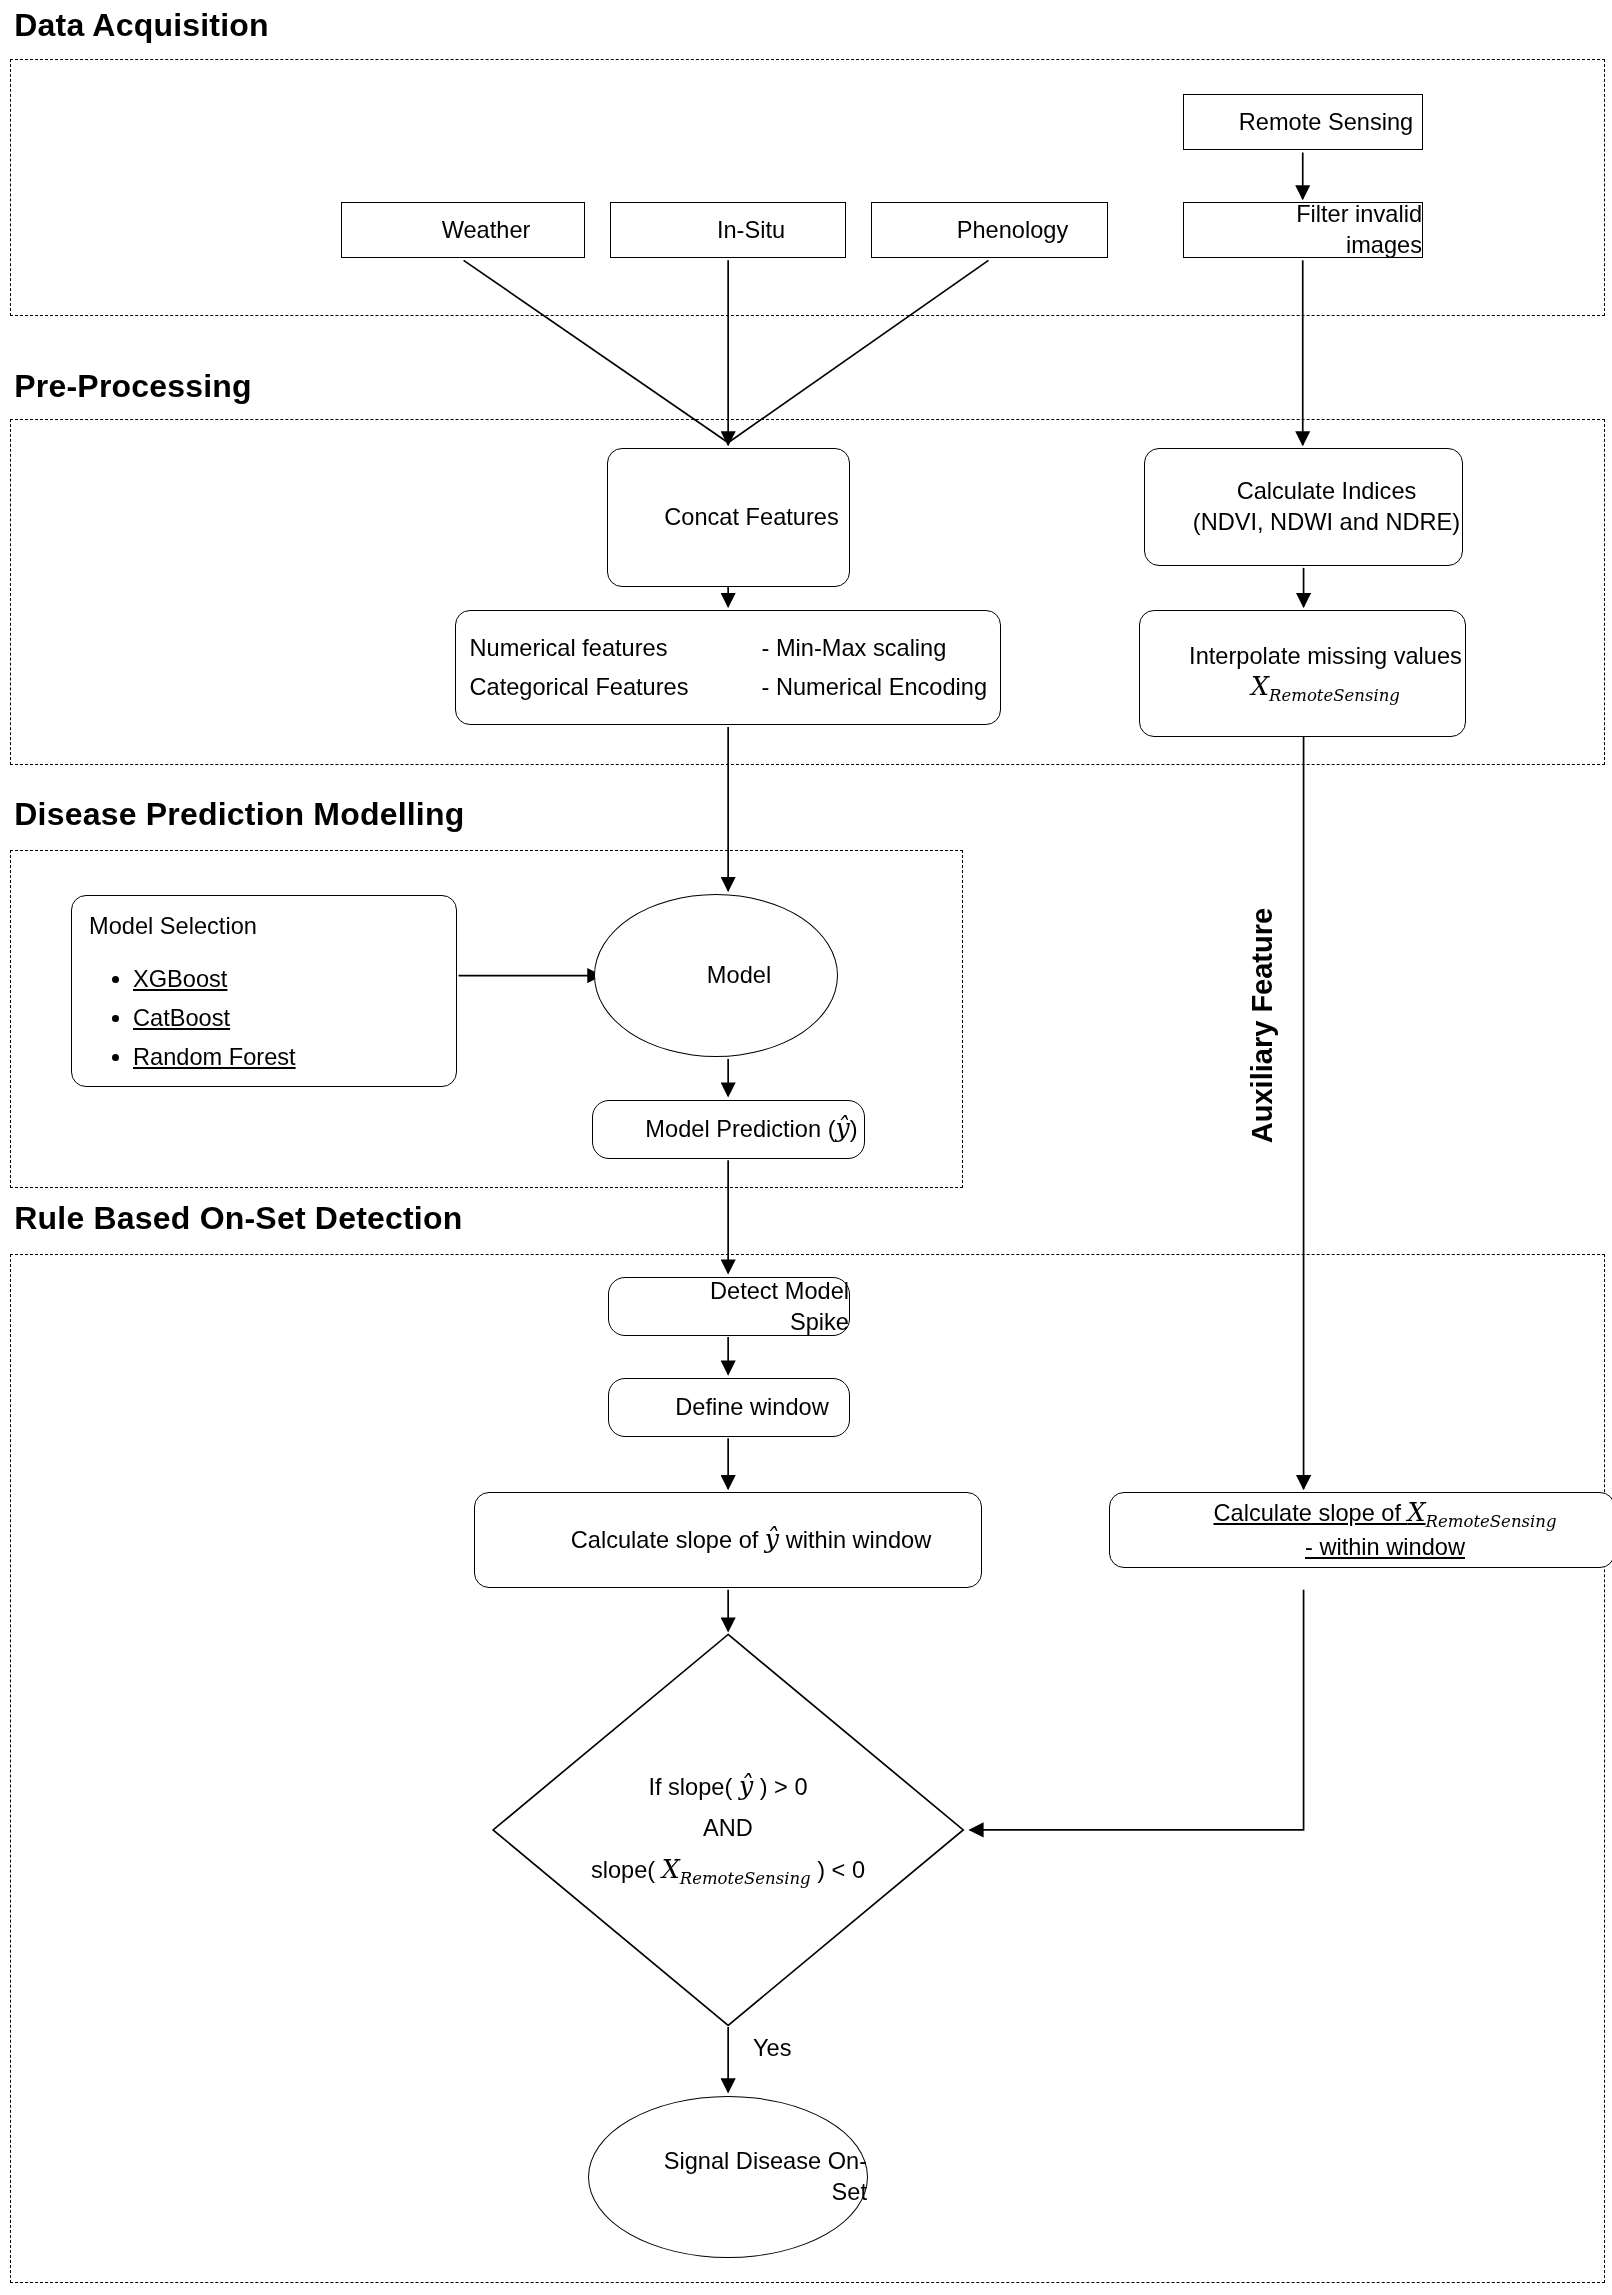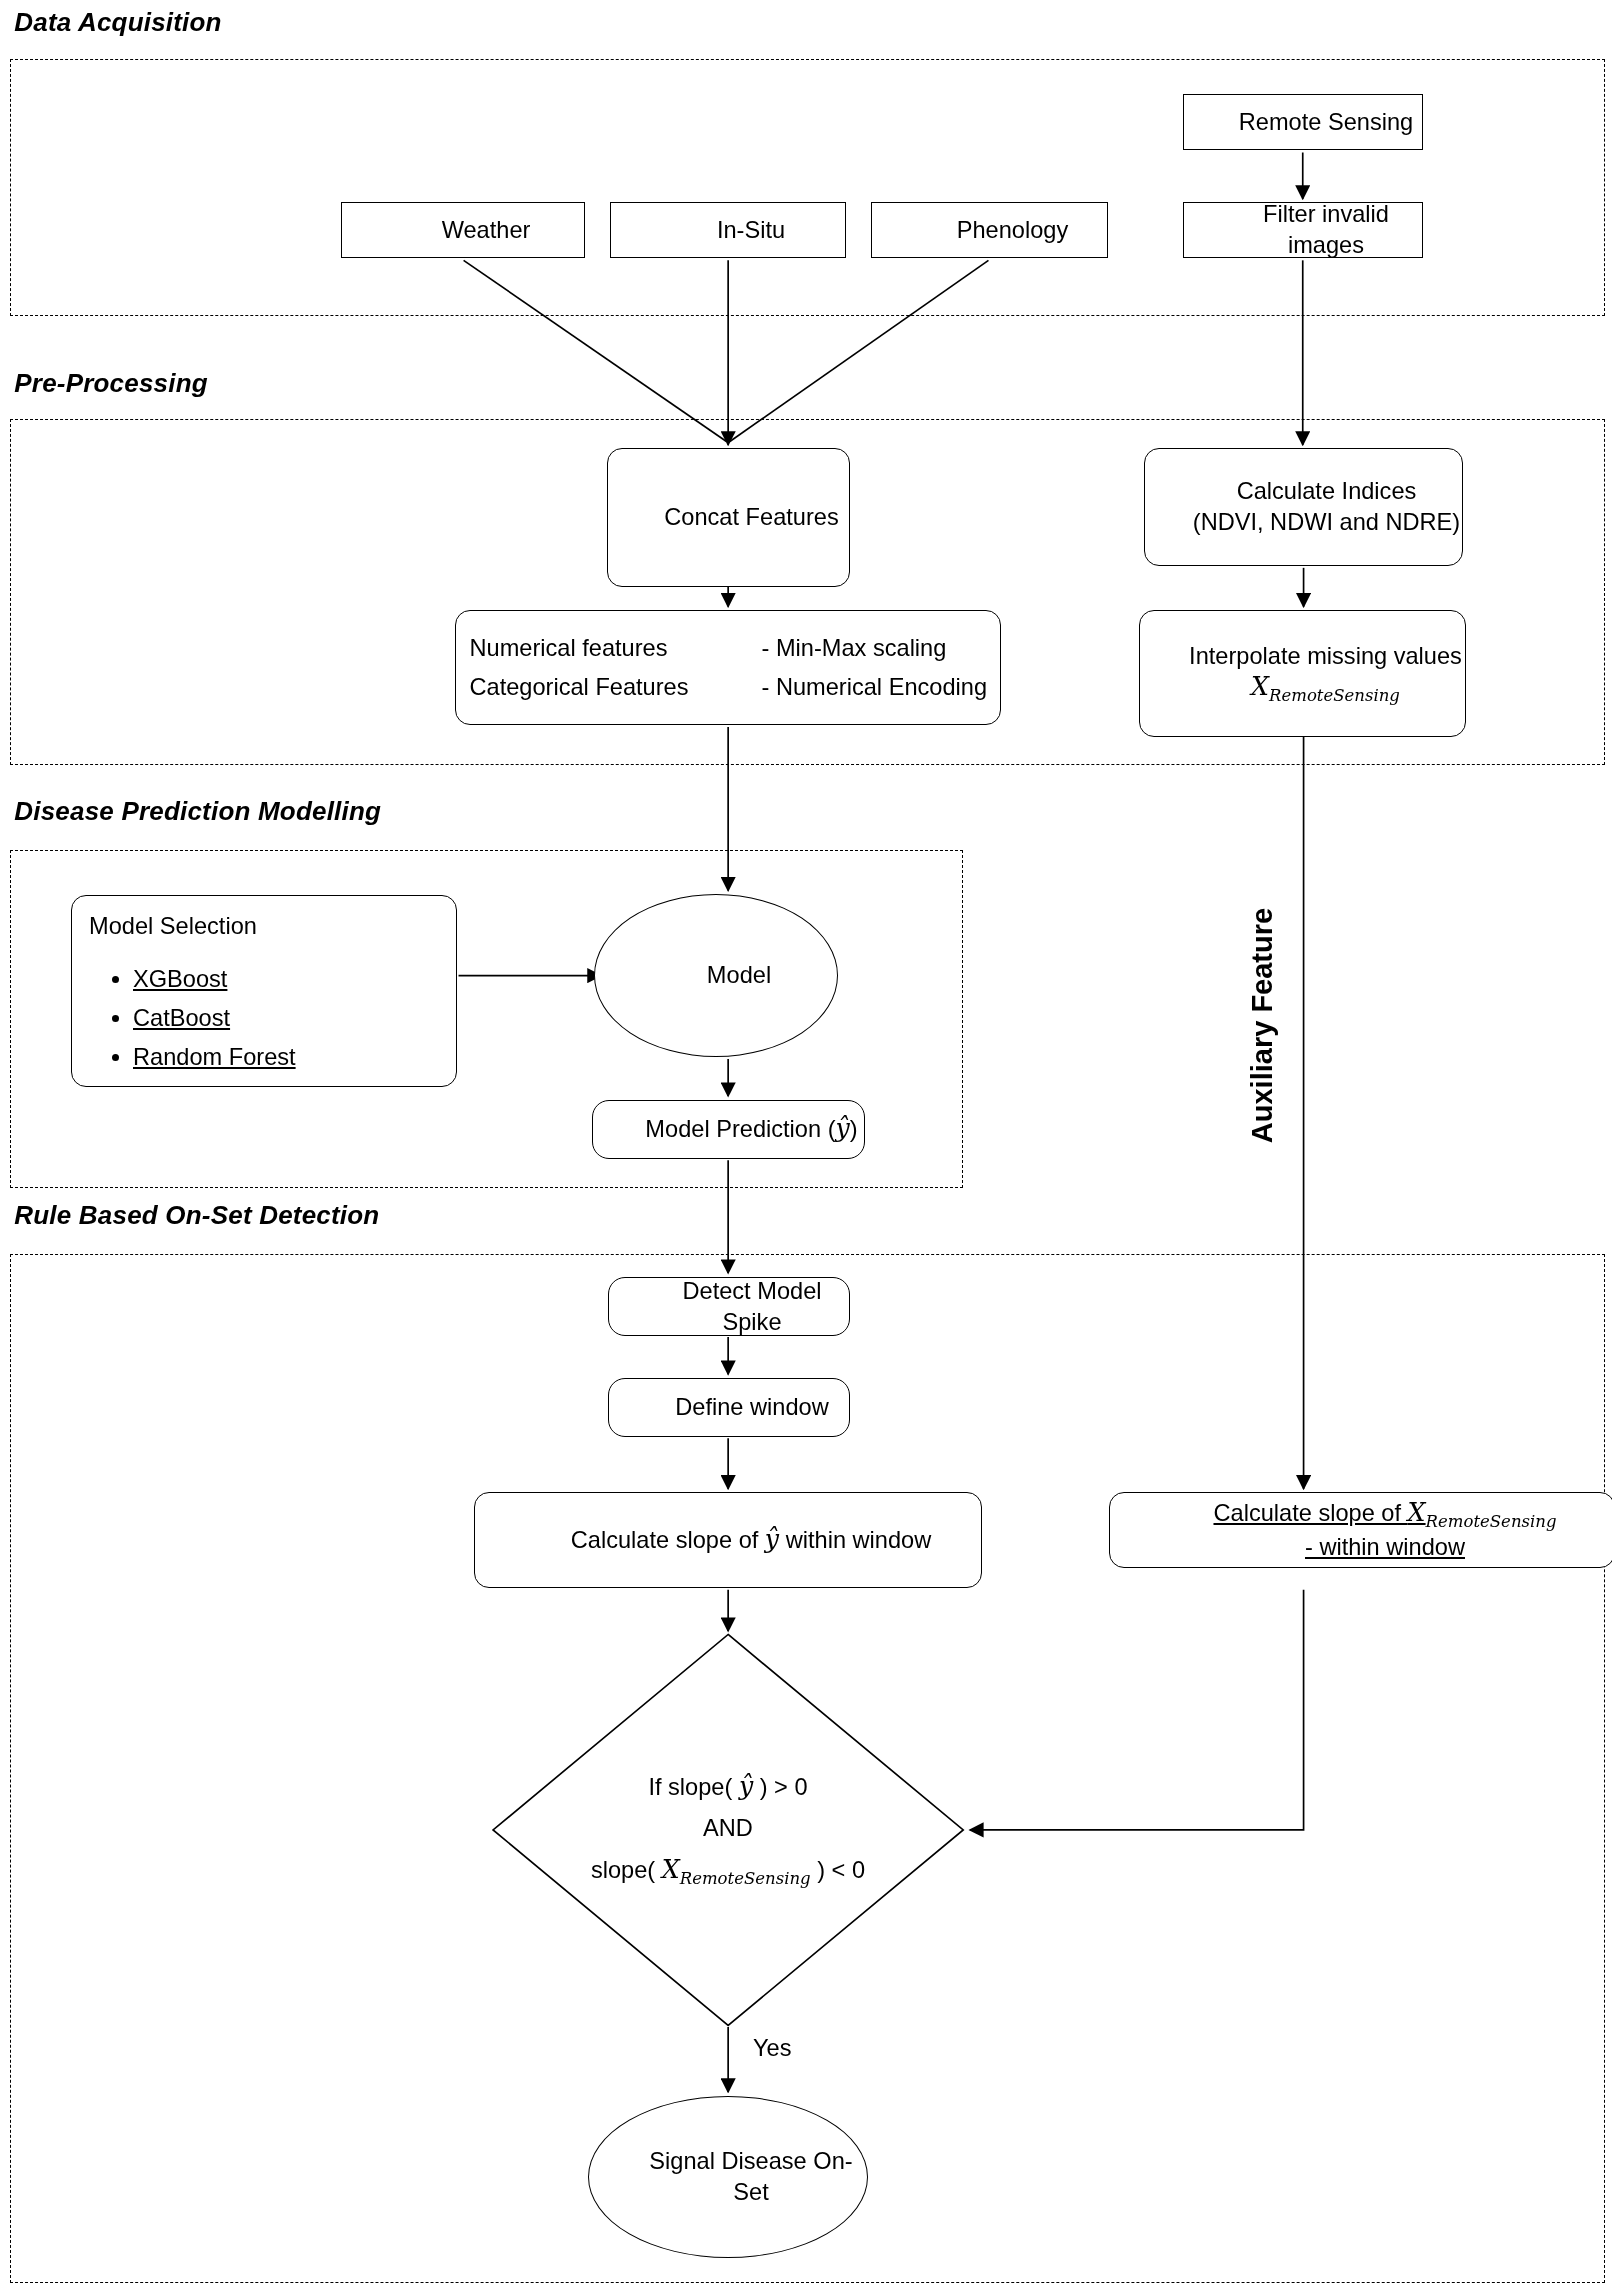--- a/index.html
+++ b/index.html
@@ -1,22 +1,22 @@
 <!DOCTYPE html>
 <html style="font-size:13.5px"><head>
 <meta charset="utf-8">
 <style>
   * { margin:0; padding:0; box-sizing:border-box; }
   html,body { background:#ffffff; }
   body { font-family:"Liberation Sans", sans-serif; color:#000; }
   .canvas { position:relative; width:1613px; height:2295px; background:#fff; overflow:hidden; }
   .svg-layer { position:absolute; left:0; top:0; width:1613px; height:2295px; }
-  .section-title { position:absolute; font-weight:bold; font-size:26px; letter-spacing:0.2px;font-style:italic; }
+  .section-title { position:absolute; font-weight:bold; font-size:32px; letter-spacing:0.2px; }
   .dashed-box { position:absolute; border:1.7px dashed #000; }
-  .node { position:absolute; background:#fff; border:1.7px solid #000; display:flex; flex-direction:column; align-items:center; justify-content:center; text-align:center; font-size:23.6px; line-height:1.3;padding-left:46px; }
+  .node { position:absolute; background:#fff; border:1.7px solid #000; display:flex; flex-direction:column; align-items:center; justify-content:center; text-align:right; font-size:23.6px; line-height:1.3;padding-left:46px; }
   .rounded { border-radius:15px; }
   .rounded-sm { border-radius:17px; }
   .ellipse { border-radius:50%; }
   .math { font-family:"DejaVu Serif", serif; font-style:italic; font-size:1.07em; }
   sub.msub { font-family:"DejaVu Serif", serif; font-style:italic; font-size:0.70em; }
   .two-col { flex-direction:row; justify-content:flex-start; align-items:center; text-align:left; padding-left:13.5px; }
   .two-col .col { display:flex; flex-direction:column; gap:8.4px; }
   .two-col .col-left { width:292px; }
   .model-sel { align-items:flex-start; justify-content:flex-start; text-align:left; padding:15px 17px;margin-top:16px; }
   .model-sel ul { list-style:disc; margin:22px 0 0 44px; }

